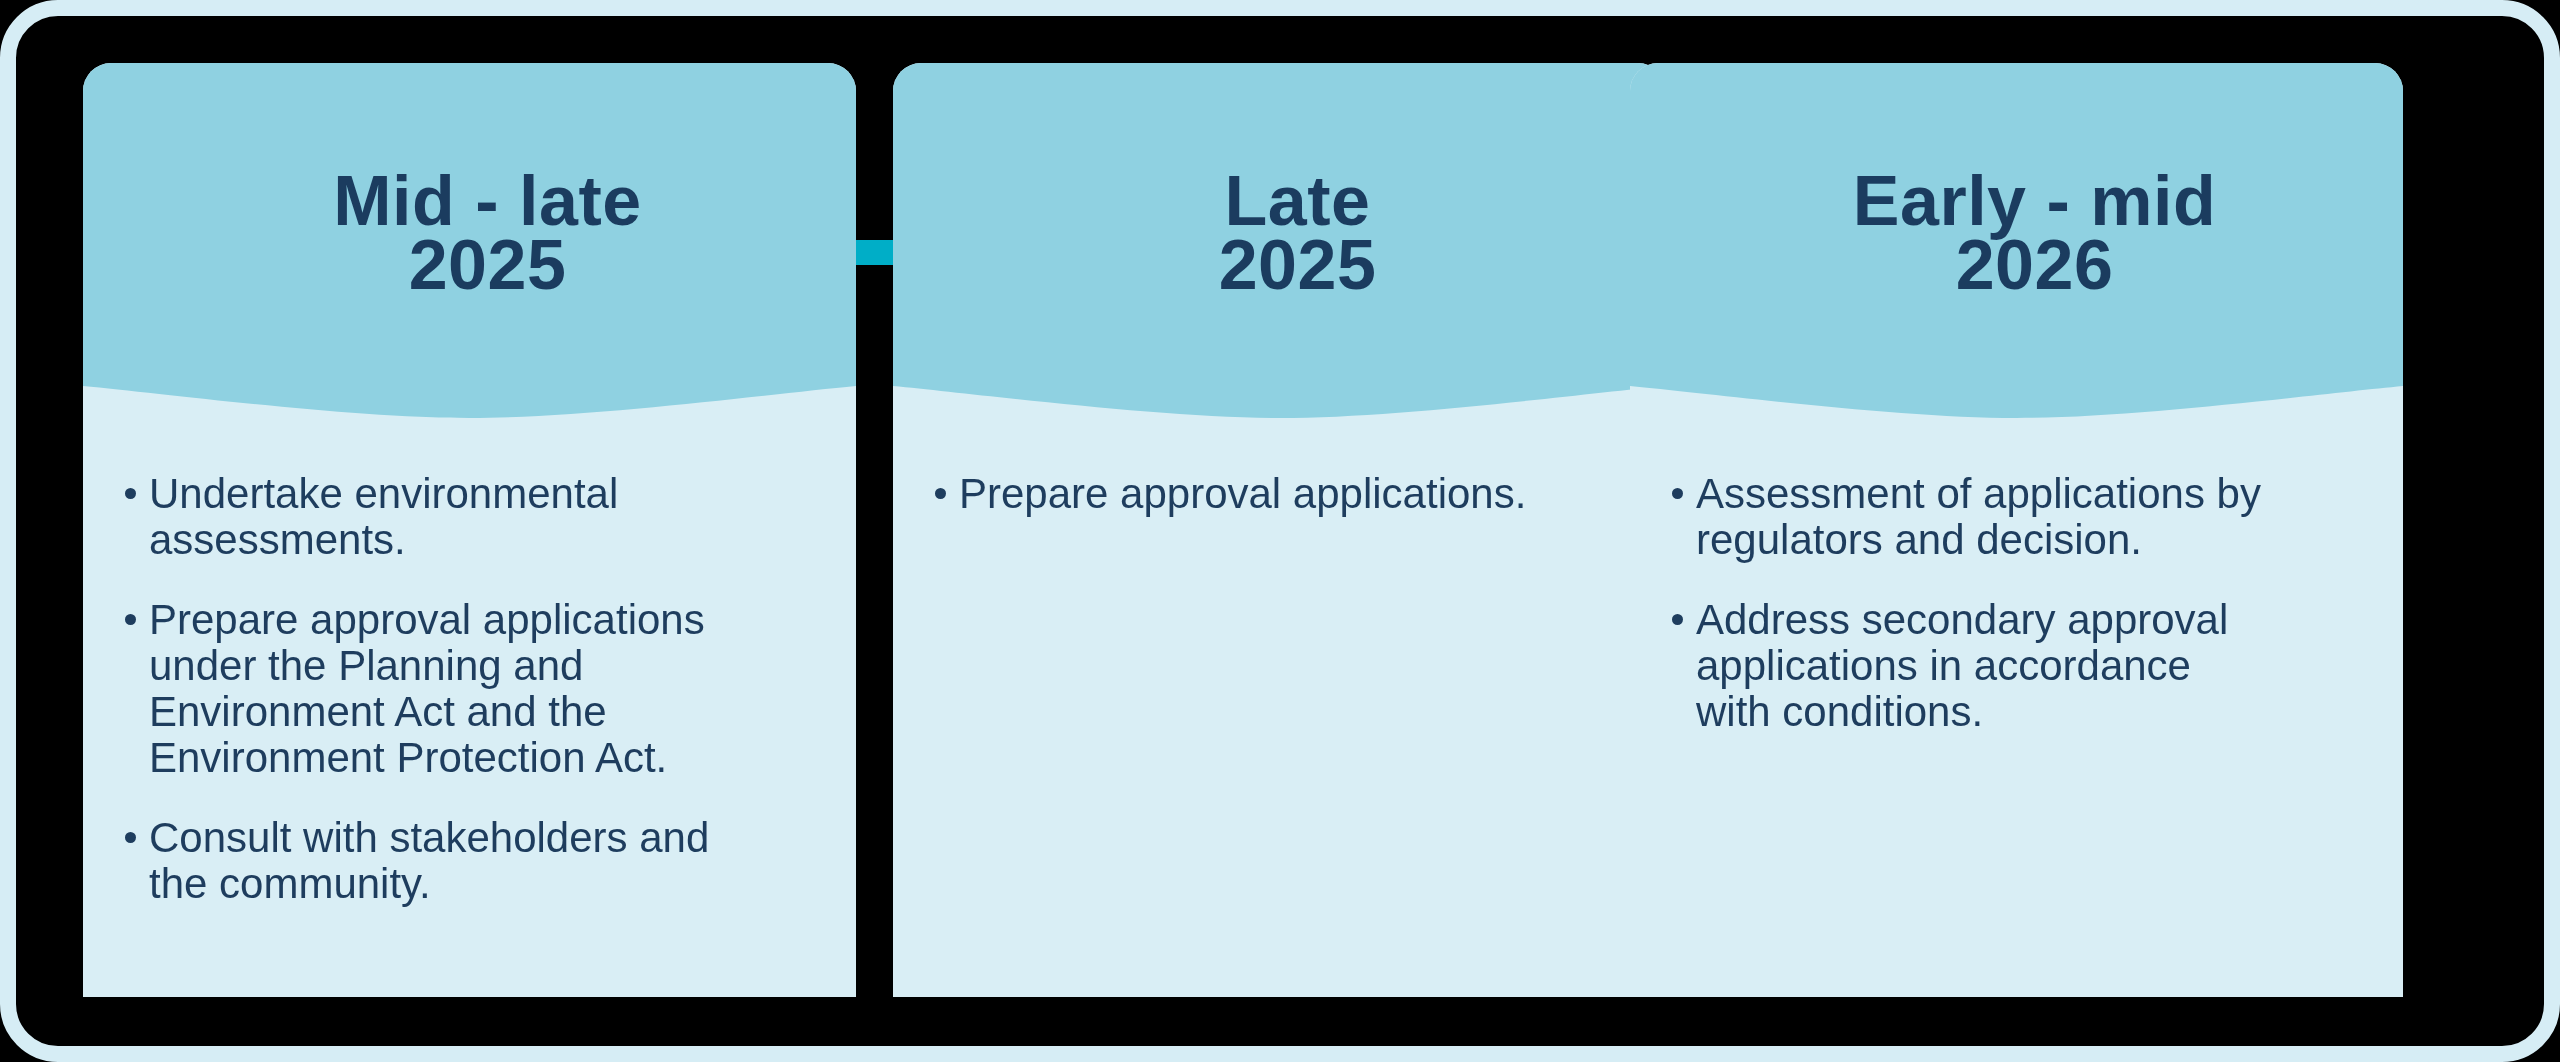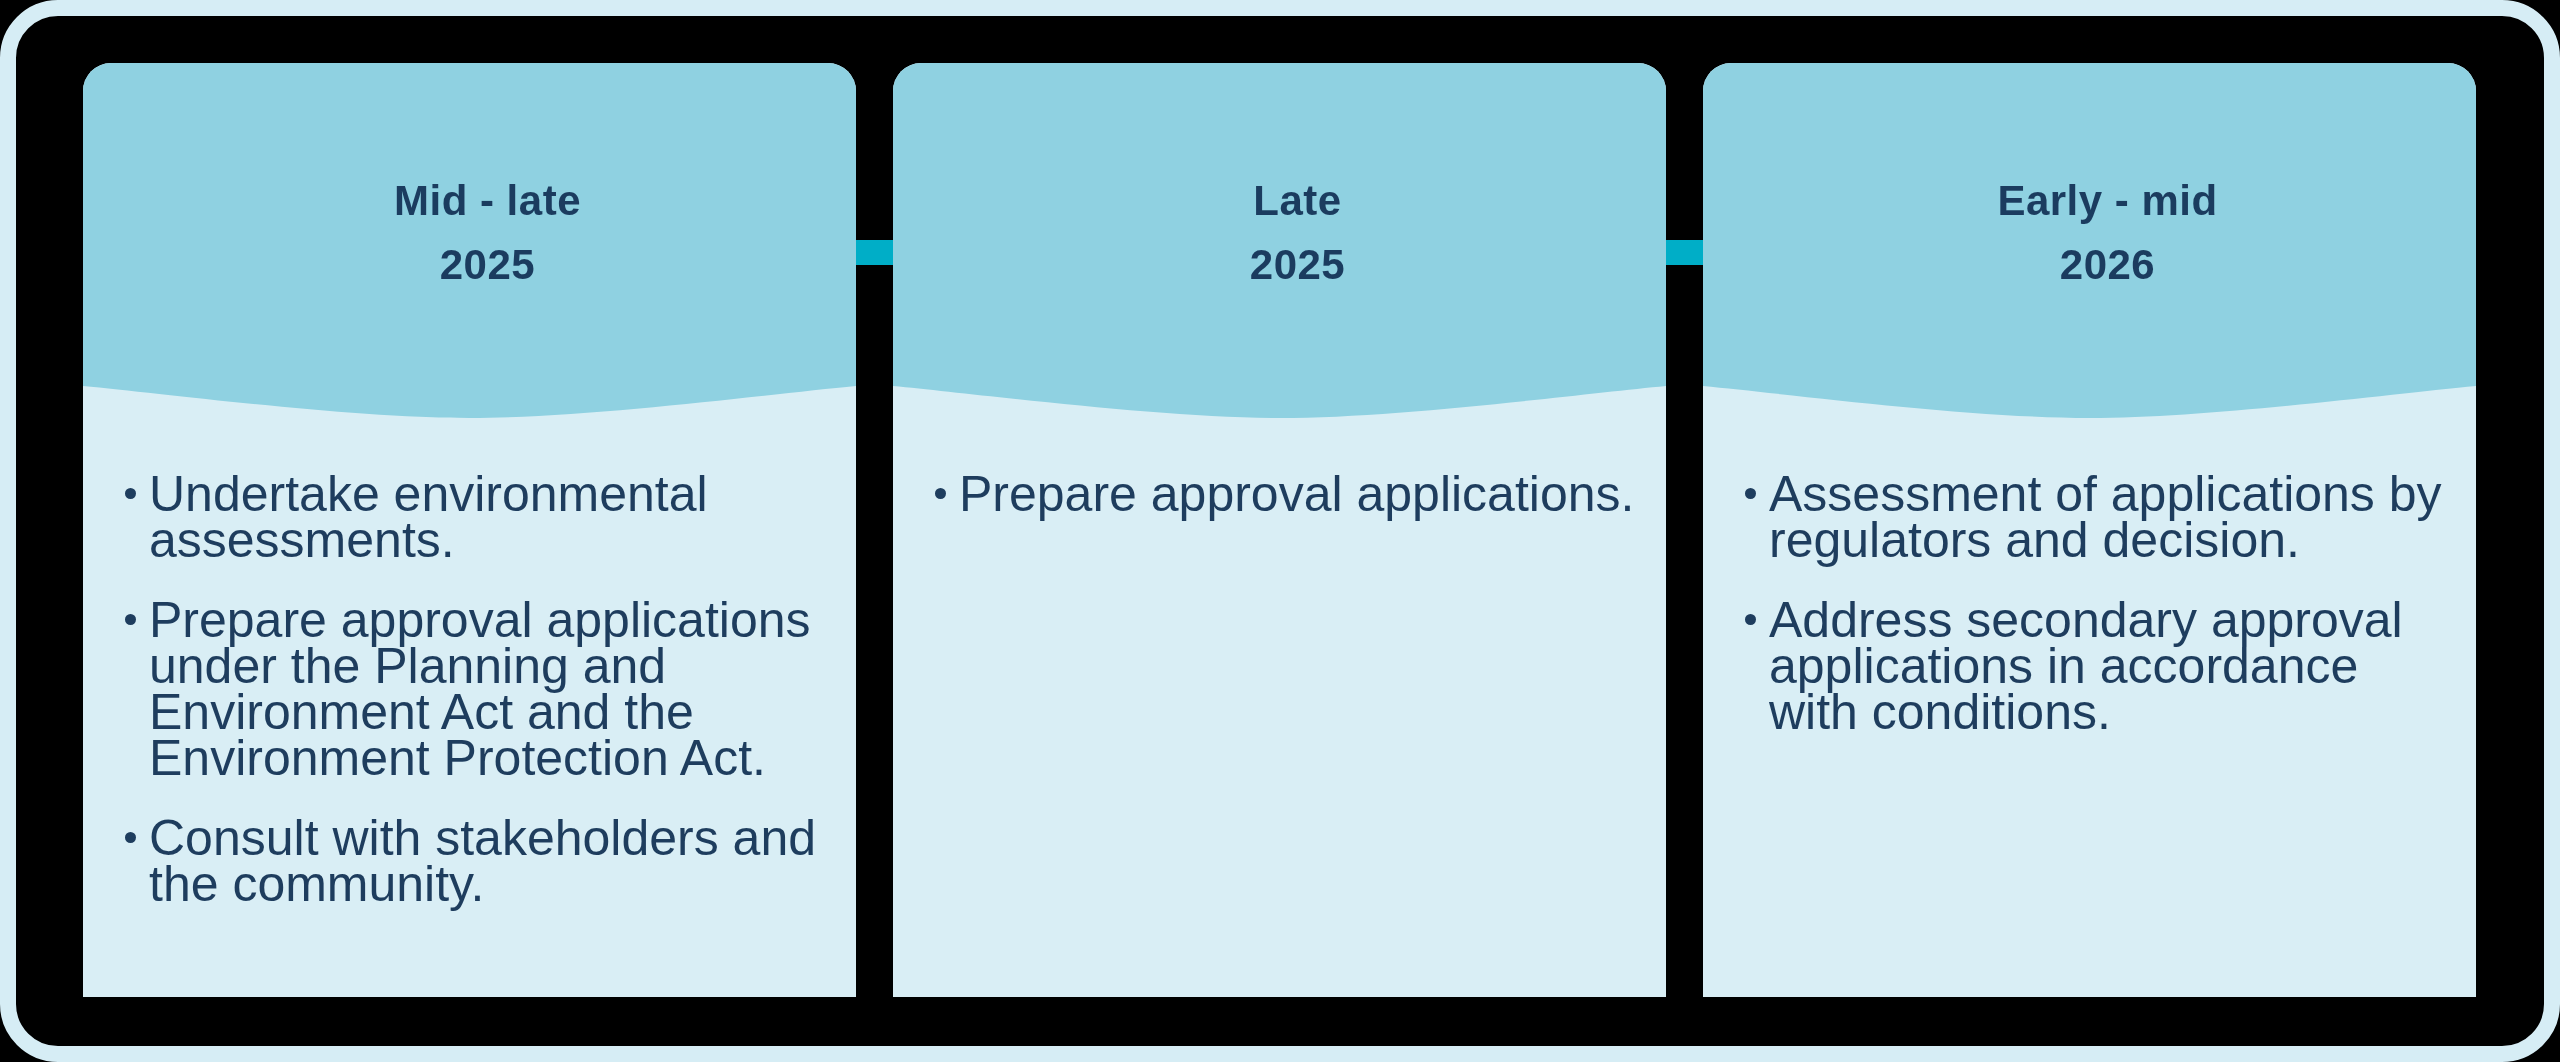--- a/index.html
+++ b/index.html
@@ -36,34 +36,34 @@
   .card{
     position:absolute;
     top:63px;
     width:773px;height:934px;
     background:var(--card-body);
     border-radius:28px 28px 0 0;
     overflow:hidden;
   }
   .card-1{left:83px;}
   .card-2{left:893px;}
-  .card-3{left:1703px;}
+  .card-3{left:1630px;}
   .wave{
     position:absolute;top:0;left:0;
     width:100%;height:420px;
     display:block;
   }
   .wave path{fill:var(--card-header);}
   .title{
     position:absolute;top:0;left:0;right:0;
     height:340px;
     display:flex;align-items:center;justify-content:center;
     text-align:center;
     white-space:pre-line;
-    font-size:42px;line-height:64px;
+    font-size:70px;line-height:64px;
     font-weight:bold;
     letter-spacing:0.5px;
     color:var(--title-text);
     padding-left:36px;
   }
   .activities{
     position:relative;
     list-style:none;
     padding:408px 28px 0 42px;
   }
@@ -74,21 +74,21 @@
   }
   .dot{
     flex:0 0 auto;
     width:11px;height:11px;
     margin:17px 13px 0 0;
     border-radius:50%;
     background:var(--body-text);
   }
   .txt{
     white-space:pre-line;
-    font-size:50px;line-height:46px;
+    font-size:42px;line-height:46px;
     color:var(--body-text);
   }
 </style>
 </head>
 <body>
 
 <div class="canvas">
 
   <div class="frame"></div>
 

